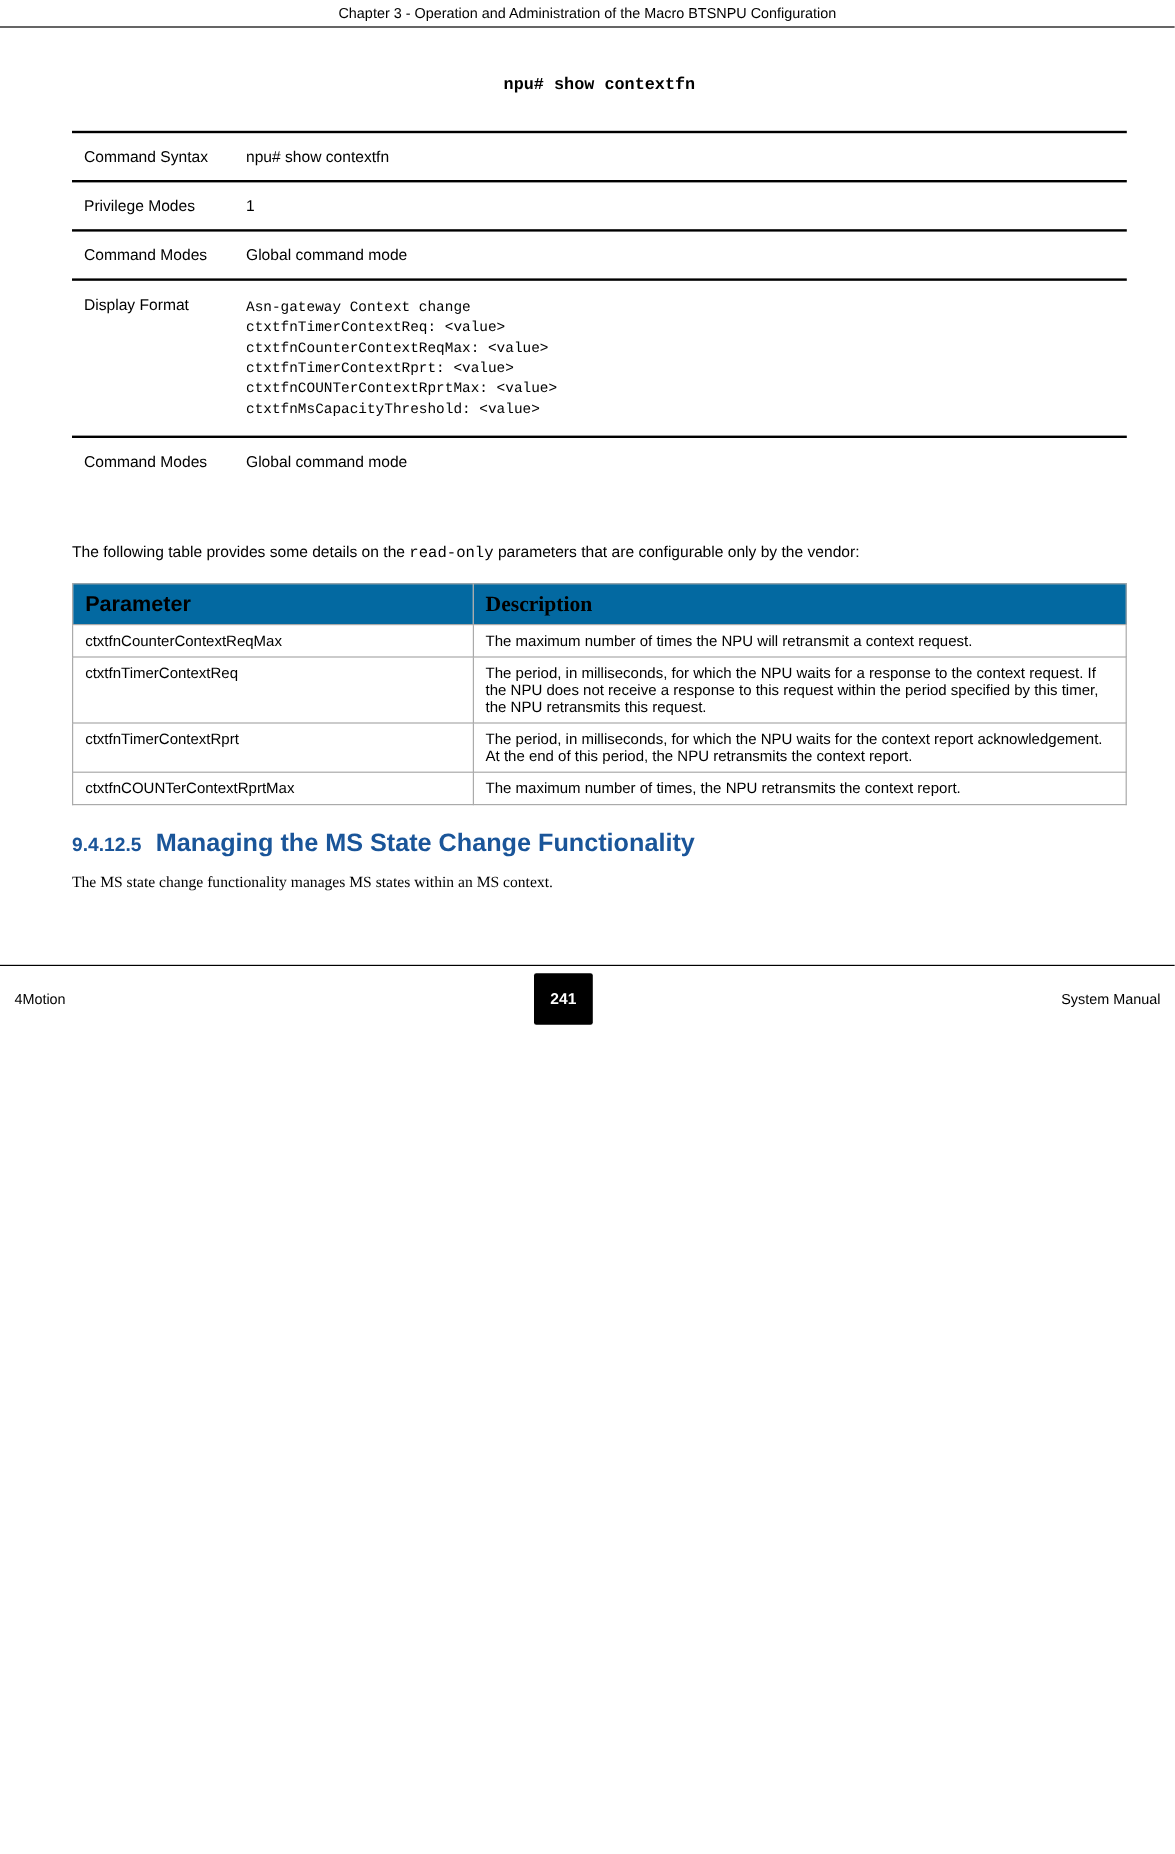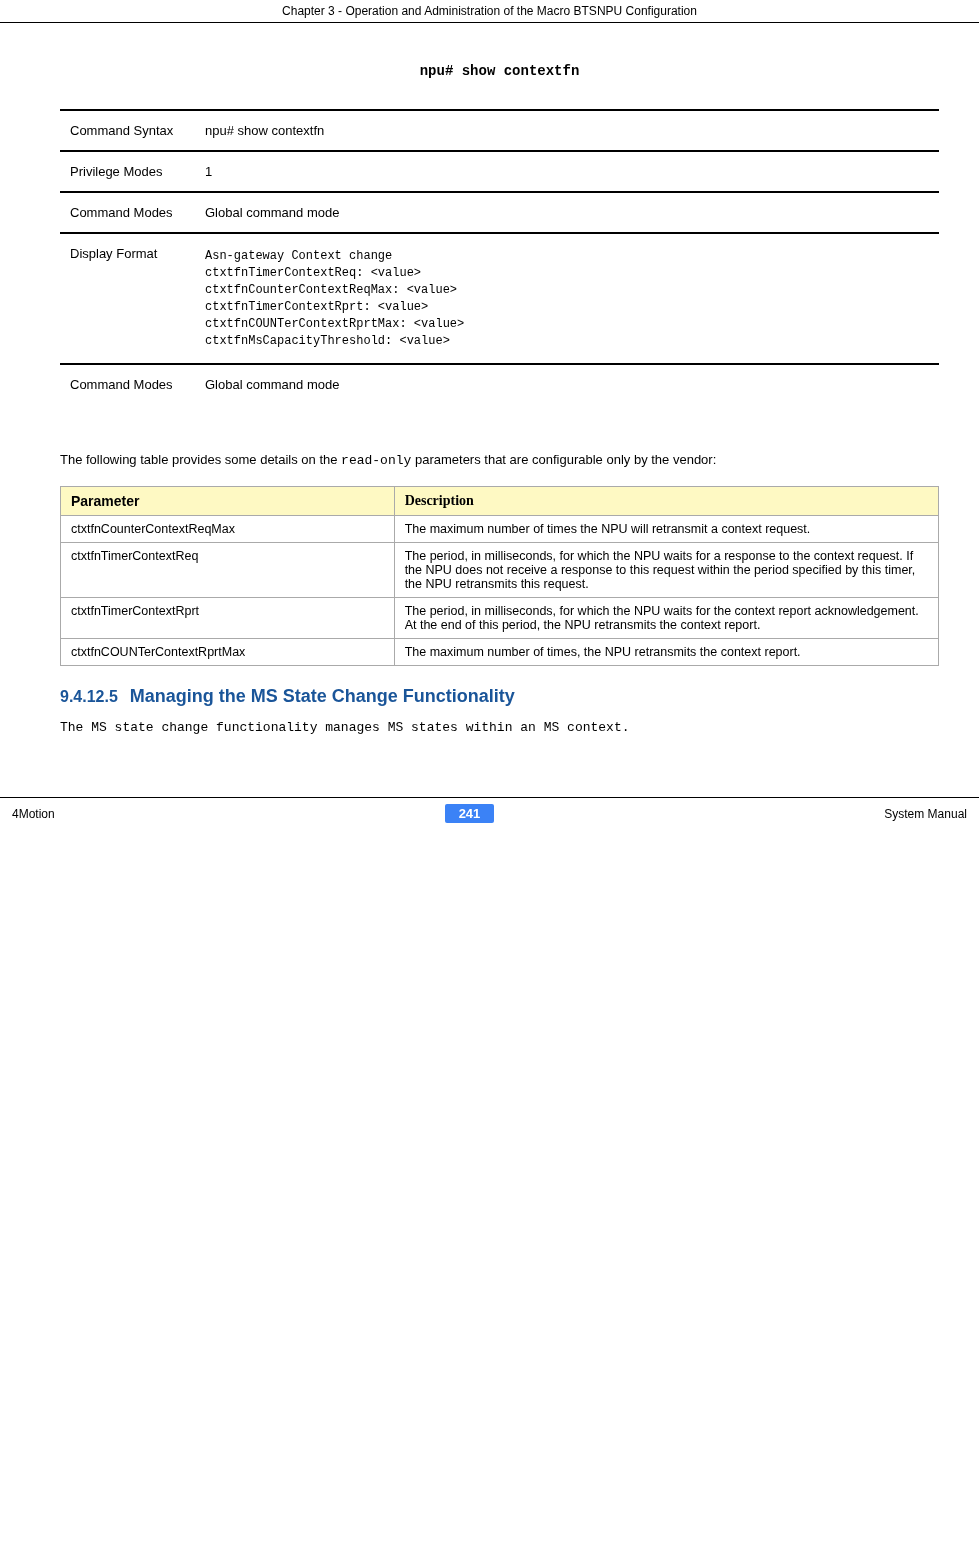--- a/index.html
+++ b/index.html
@@ -81,23 +81,23 @@
       margin: 15px 0 20px 0;
       font-size: 12.5px;
     }
     .data-table th, .data-table td {
       border: 1px solid #aaa;
       padding: 6px 10px;
       vertical-align: top;
       text-align: left;
     }
     .data-table th {
-      background: #fef9c3;
-      font-weight: bold;
-      font-size: 14px;
+      background: #0369a1;
+      font-weight: bold;
+      font-size: 18px;
     }
     .data-table tr:nth-child(odd) td { background: #fff; }
     .data-table tr:nth-child(even) td { background: #fff; }
 
     .col-param { width: 38%; }
     .col-desc { width: 62%; font-family: Liberation Serif, serif; }
 
     
     .section-heading {
       display: flex;
@@ -105,21 +105,21 @@
       gap: 12px;
       margin: 20px 0 10px 0;
     }
     .section-num {
       font-size: 16px;
       font-weight: bold;
       color: #1a5599;
       white-space: nowrap;
     }
     .section-title {
-      font-size: 18px;
+      font-size: 21px;
       font-weight: bold;
       color: #1a5599;
     }
 
     
     .section-body {
       font-size: 13px;
       line-height: 1.5;
       margin-bottom: 10px;
     }
@@ -129,23 +129,23 @@
       display: flex;
       justify-content: space-between;
       align-items: center;
       border-top: 1px solid #000;
       padding: 6px 12px;
       font-size: 12px;
       margin-top: 30px;
       gap: 20px;
     }
     .footer-center {
-      background: #3b82f6;
+      background: #000000;
       color: #fff;
-      padding: 2px 14px;
+      padding: 14px 14px;
       font-size: 13px;
       font-weight: bold;
       border-radius: 2px;
     }
 
     .spacer { height: 16px; }
   </style>
 </head>
 <body>
 
@@ -222,21 +222,21 @@
         </tr>
       </tbody>
   </table>
 
   <div class="section-heading">
     <span class="section-num">9.4.12.5</span>
     <span class="section-title">Managing the MS State Change Functionality</span>
   </div>
 
   <p class="section-body">
-    <span style="font-family:Liberation Mono, monospace; font-size:13px;margin-top:10px;">The MS state change functionality manages MS states within an MS context.</span>
+    <span style="font-family:Liberation Serif, serif; font-size:13px;margin-top:10px;">The MS state change functionality manages MS states within an MS context.</span>
   </p>
 
 </div>
 
 <div class="page-footer">
   <span>4Motion</span>
   <span class="footer-center">241</span>
   <span>System Manual</span>
 </div>
 

